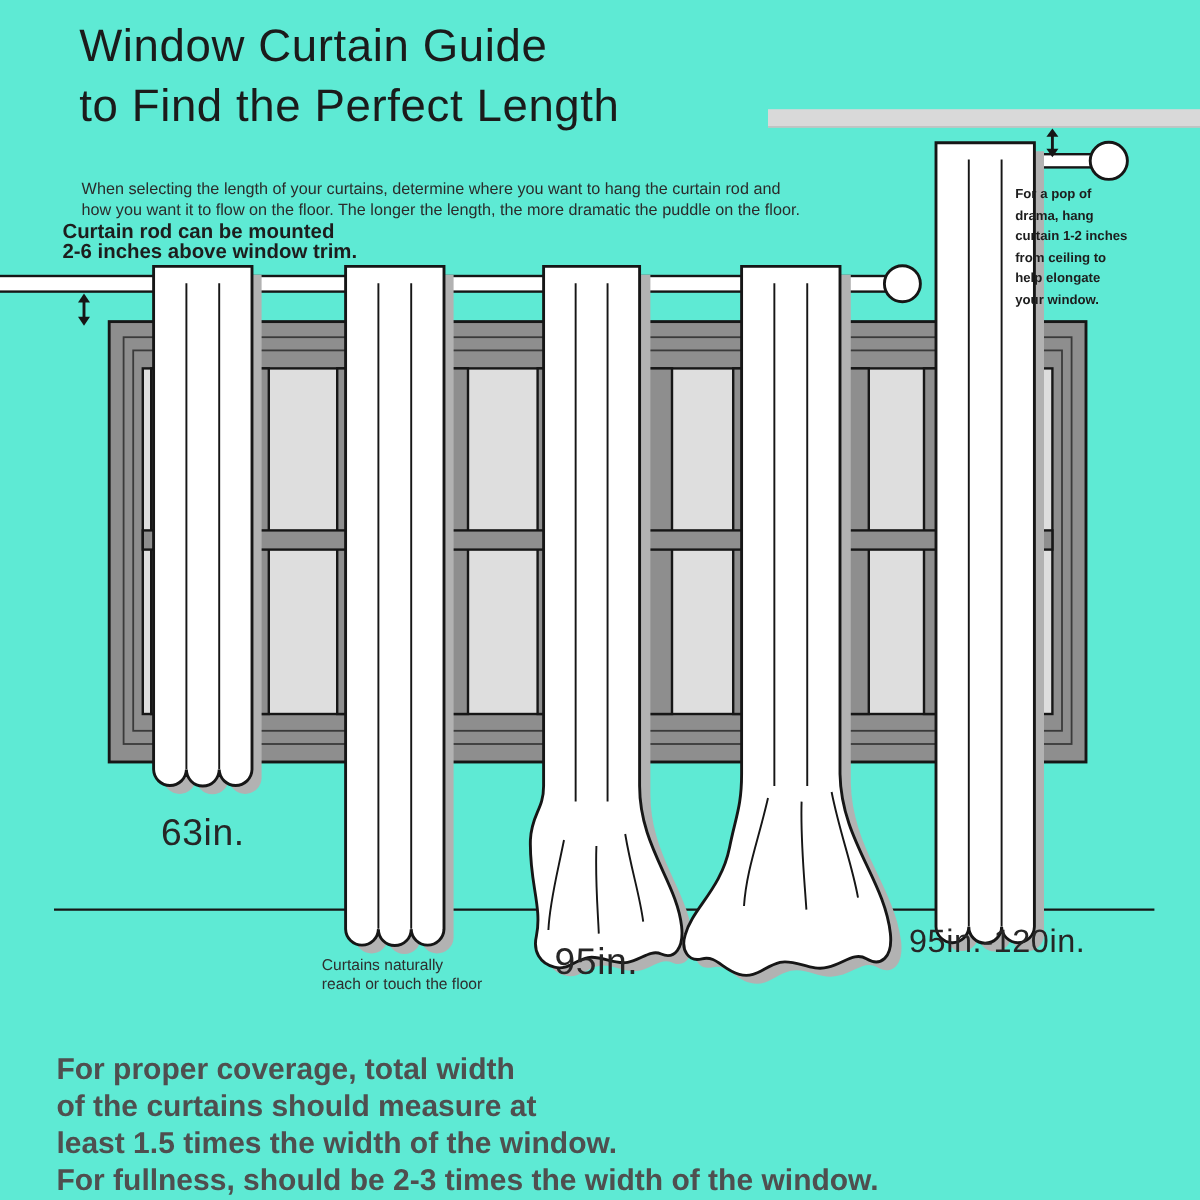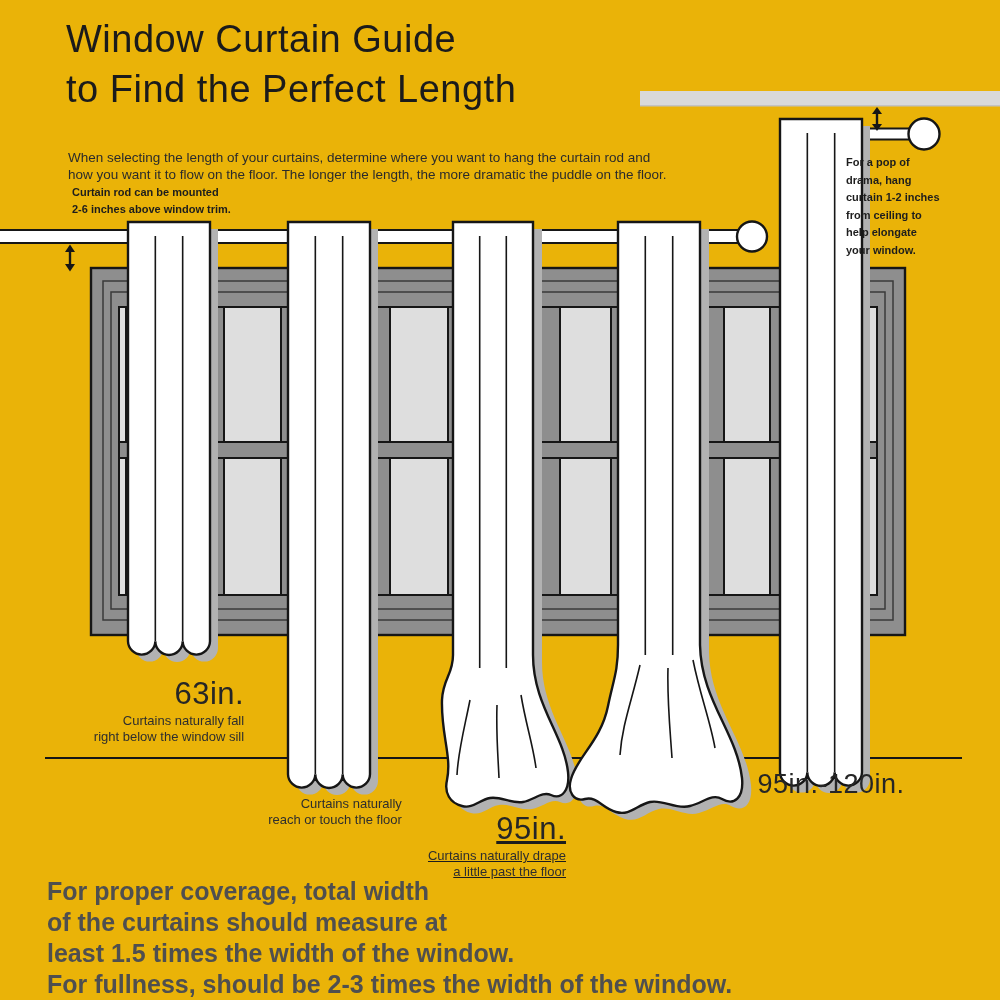--- a/index.html
+++ b/index.html
@@ -1,30 +1,30 @@
 <!DOCTYPE html>
 <html><head>
 <meta charset="utf-8">
 <style>
   html,body{margin:0;padding:0;background:#ffffff;}
-  .page{position:relative;width:1000px;height:1000px;background:#eab308;overflow:hidden;
+  .page{position:relative;width:1000px;height:1000px;background:#5eead4;overflow:hidden;
         font-family:"Liberation Sans", sans-serif;color:#1d1d1d;}
   .abs{position:absolute;}
   .pre{white-space:pre-line;}
   #title{left:66px;top:14px;font-size:38px;line-height:50px;font-weight:400;color:#1b1b1b;letter-spacing:.5px;}
   #intro{left:68px;top:149px;font-size:13.5px;line-height:17px;color:#2b2b2b;}
-  #rod-note{left:72px;top:184px;font-size:11px;line-height:17px;font-weight:700;color:#1d1d1d;}
+  #rod-note{left:52px;top:184px;font-size:17px;line-height:17px;font-weight:700;color:#1d1d1d;}
   #ceiling-note{left:846px;top:154px;width:120px;font-size:11px;line-height:17.5px;font-weight:700;color:#1d1d1d;}
-  .curtain-label{transform:translateX(-50%);text-align:right;}
+  .curtain-label{transform:translateX(-50%);text-align:left;}
   .len{font-size:31px;font-weight:400;color:#262626;letter-spacing:.5px;line-height:32px;}
   .len-small{font-size:27px;}
   .desc{font-size:13px;line-height:15.5px;color:#2e2e2e;margin-top:3px;}
   #label-1{left:169px;top:678px;}
   #label-2{left:335px;top:793px;}
-  #label-3{left:497px;top:813px;text-decoration:underline;}
+  #label-3{left:497px;top:786px;}
   #label-4{left:661px;top:866px;}
   #label-5{left:831px;top:768px;}
   #footer{left:47px;top:876px;font-size:25px;line-height:31px;font-weight:700;color:#4f4f4f;}
   svg{position:absolute;left:0;top:0;}
 </style>
 </head>
 <body>
 
 <div class="page">
 
@@ -118,33 +118,29 @@
 
   <div class="abs pre" id="ceiling-note">For a pop of
 drama, hang
 curtain 1-2 inches
 from ceiling to
 help elongate
 your window.</div>
 
   <div class="abs curtain-label" id="label-1">
     <div class="len">63in.</div>
-    <div class="desc pre">Curtains naturally fall
-right below the window sill</div>
   </div>
 
   <div class="abs curtain-label" id="label-2">
     <div class="desc pre">Curtains naturally
 reach or touch the floor</div>
   </div>
 
   <div class="abs curtain-label" id="label-3">
     <div class="len">95in.</div>
-    <div class="desc pre">Curtains naturally drape
-a little past the floor</div>
   </div>
 
 
   <div class="abs curtain-label" id="label-5">
     <div class="len len-small">95in.-120in.</div>
   </div>
 
   <div class="abs pre" id="footer">For proper coverage, total width
 of the curtains should measure at
 least 1.5 times the width of the window.

